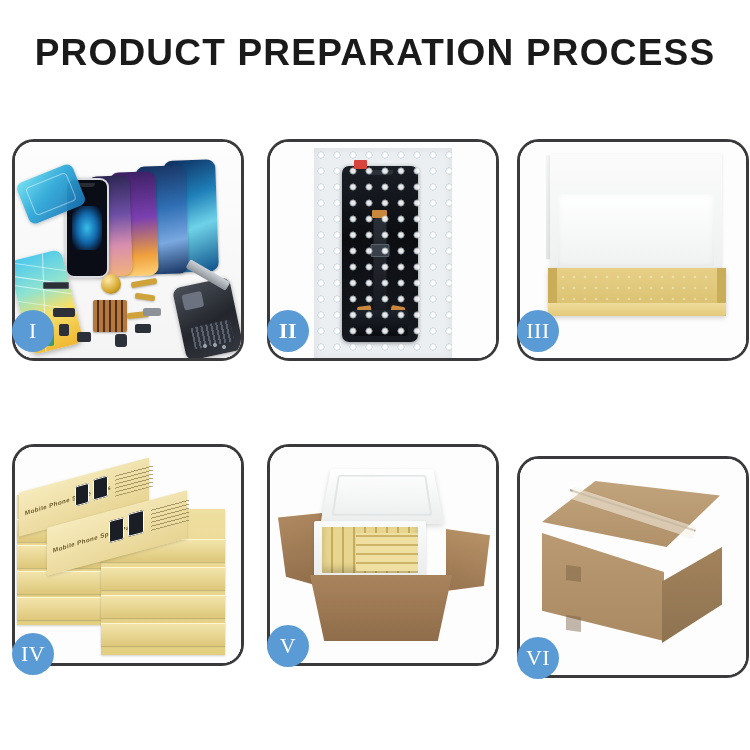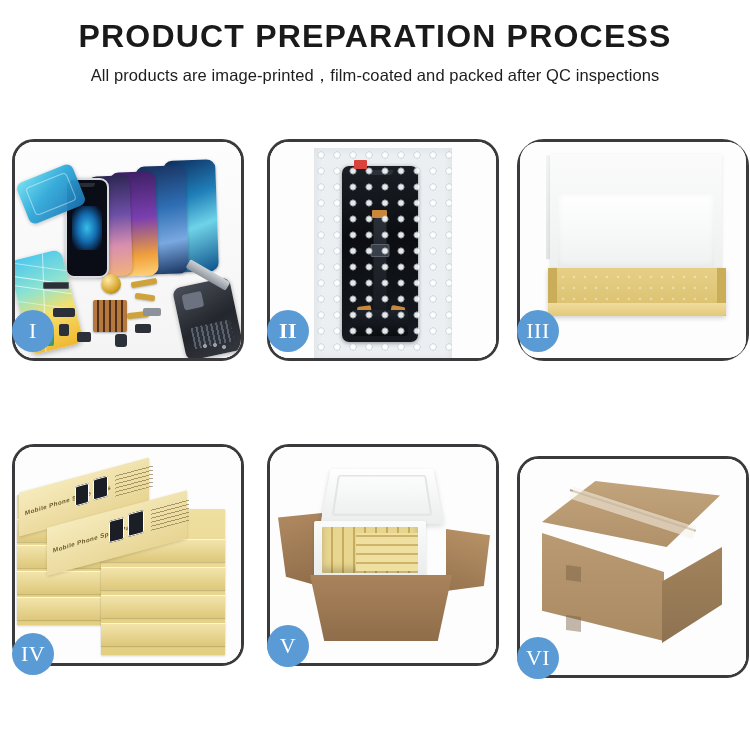--- a/index.html
+++ b/index.html
@@ -7,42 +7,42 @@
     width:750px;height:750px;
     background:#ffffff;
     font-family:"Liberation Sans","DejaVu Sans",sans-serif;
     overflow:hidden;position:relative;
   }
   .page{position:absolute;inset:0;}
 
   
   .header{position:absolute;left:0;top:0;width:750px;text-align:center;}
   .title{
-    font-size:32px;font-weight:700;color:#1a1a1a;
+    font-size:37px;font-weight:700;color:#1a1a1a;
     letter-spacing:1.2px;line-height:1;
-    margin-top:20px;white-space:nowrap;
+    margin-top:34px;white-space:nowrap;
   }
   .subtitle{
     font-size:16.5px;color:#1d1d1d;font-weight:400;
     margin-top:13px;letter-spacing:.1px;white-space:nowrap;
   }
 
   
   .grid{position:absolute;left:0;top:139px;width:750px;}
   .card{
     position:absolute;width:232px;height:222px;
     border:3px solid #3a3a3c;border-radius:22px;
     background:#ffffff;box-sizing:border-box;
     overflow:visible;
   }
   .card .clip{
     position:absolute;inset:0;border-radius:19px;overflow:hidden;
     background:#fbfbfb;
   }
-  .c0{left:12px;top:0px;}      .c1{left:267px;top:0px;font-weight:bold;}   .c2{left:517px;top:0px;border-radius:27px;}
+  .c0{left:12px;top:0px;}      .c1{left:267px;top:0px;font-weight:bold;}   .c2{left:517px;top:0px;}
   .c3{left:12px;top:305px;}    .c4{left:267px;top:305px;} .c5{left:517px;top:317px;}
 
   .badge{
     position:absolute;width:42px;height:42px;border-radius:50%;
     background:#5b9bd5;color:#ffffff;
     font-family:"Liberation Serif","DejaVu Serif",serif;
     font-size:22px;display:flex;align-items:center;justify-content:center;
     left:-3px;bottom:6px;z-index:6;letter-spacing:.5px;
   }
   .badge.low{bottom:-12px;}
@@ -243,21 +243,20 @@
   .notchB{position:absolute;left:46px;top:156px;width:15px;height:17px;
       background:rgba(120,96,66,.45);clip-path:polygon(0 0,100% 12%,100% 100%,0 88%);}
 </style>
 </head>
 <body>
 
 <div class="page">
 
   <div class="header">
     <div class="title">PRODUCT PREPARATION PROCESS</div>
-    <div class="subtitle">All products are image-printed，film-coated and packed after QC inspections</div>
   </div>
 
   <div class="grid">
 
     <div class="card c0">
       <div class="clip">
         <div class="p1">
           <div class="scr s5"></div>
           <div class="scr s4"></div>
           <div class="scr s3"></div>

